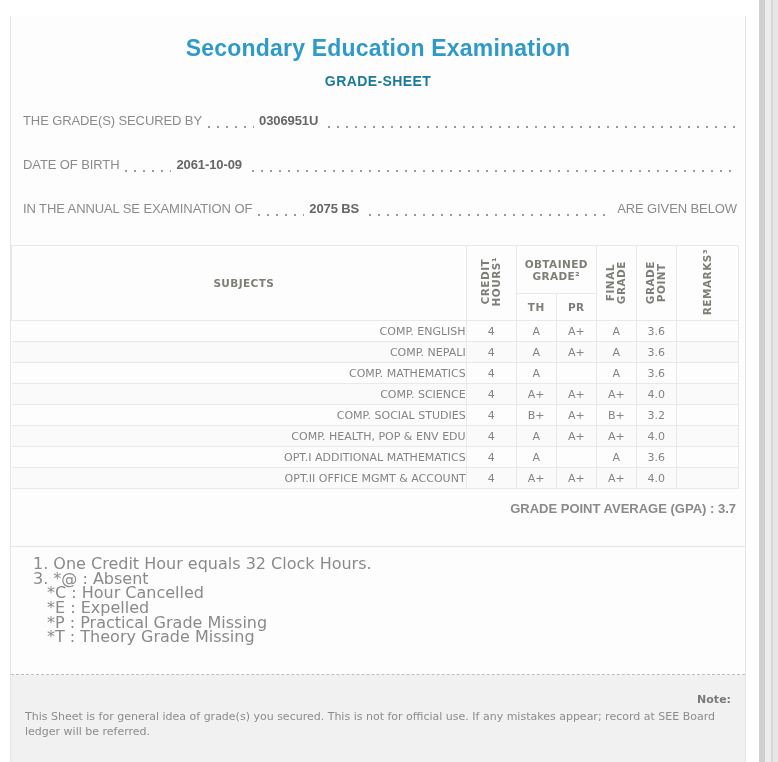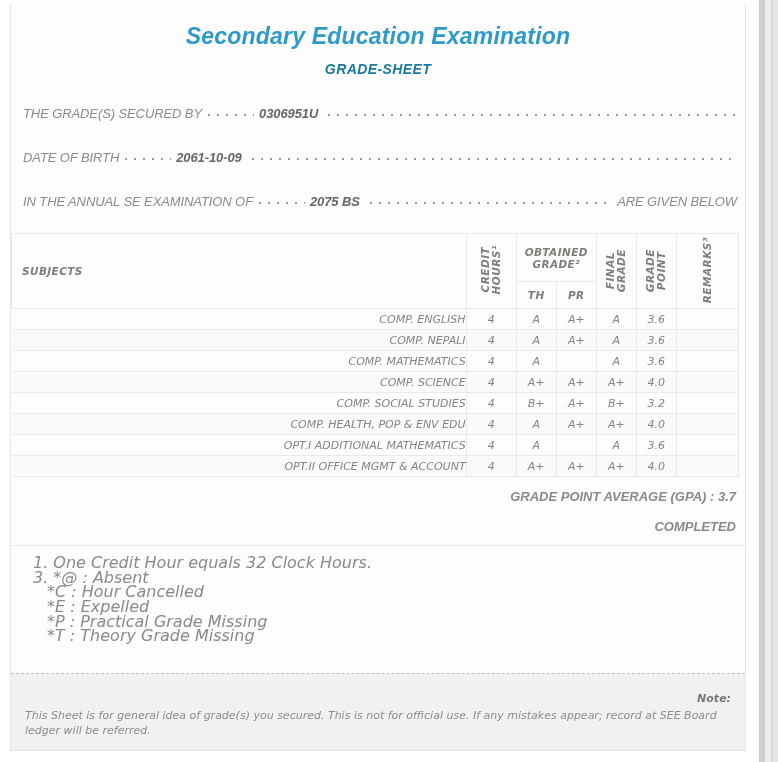--- a/index.html
+++ b/index.html
@@ -1,45 +1,44 @@
 <!DOCTYPE html>
 <html><head>
 <meta charset="utf-8">
 <style>
   * { margin:0; padding:0; box-sizing:border-box; }
   html,body { width:778px; height:762px; background:#ffffff; overflow:hidden; }
   body { position:relative; font-family:"DejaVu Sans", sans-serif; }
 
   .content {
-    position:absolute; left:10px; top:4px; width:736px; height:747px;
+    position:absolute; left:10px; top:16px; width:736px; height:747px;
     background:#fdfdfd;
     border-left:1px solid #e5e5e5; border-right:1px solid #e5e5e5; border-bottom:1px solid #e0e0e0;
     overflow:hidden;
-    font-style:italic;
   }
 
   .scroll-strip {
     position:absolute; right:0; top:0; width:19px; height:762px;
     background:linear-gradient(to right,#cfcfcf 0 6px,#ececec 6px 12px,#d7d7d7 12px 14px,#e6e6e6 14px 19px);
   }
 
   .page-title {
     margin-top:19px; text-align:center;
     font-family:"Liberation Sans", sans-serif; font-weight:bold;
     font-size:23px; color:#2e9ac9; letter-spacing:0.2px;
   }
   .page-subtitle {
     margin-top:11px; text-align:center;
     font-family:"Liberation Sans", sans-serif; font-weight:bold;
     font-size:14px; color:#1a7a9d; letter-spacing:0.4px;
   }
 
   .info { margin-top:24px; }
   .info-line {
-    display:flex; align-items:flex-end; height:20px;
+    display:flex; align-items:flex-start; height:20px;
     margin:0 8px 24px 12px;
     font-family:"Liberation Sans", sans-serif; font-size:13px;
     color:#8b8b8b; white-space:nowrap; letter-spacing:-0.1px;
   }
   .info-line .val { font-weight:bold; color:#666; margin:0 5px; }
   .info-line .tail { margin-left:8px; }
   .dots, .dots-fixed {
     height:2px; align-self:center; margin-top:7px;
     background:repeating-linear-gradient(to right,#9b9b9b 0 2px,transparent 2px 9px);
   }
@@ -55,37 +54,37 @@
   table.grades th { font-size:10.5px; color:#7e7e78; font-weight:bold; letter-spacing:0.4px; }
   table.grades .col-subj  { width:454px; }
   table.grades .col-cr    { width:50px; }
   table.grades .col-th    { width:40px; }
   table.grades .col-pr    { width:40px; }
   table.grades .col-fg    { width:40px; }
   table.grades .col-gp    { width:40px; }
   table.grades .col-rm    { width:62px; }
   tr.hdr-top th { height:38px;margin-left:40px; }
   tr.hdr-sub th { height:21px; }
-  th.subjects-h { text-align:left; padding-left:10px; border-left:none; }
+  th.subjects-h { text-align:center; padding-left:10px; border-left:none; }
   th.rot { vertical-align:middle; text-align:center; padding:3px 0; }
   .vert {
     writing-mode:vertical-rl; transform:rotate(180deg);
     white-space:pre-line; display:inline-block; line-height:11px;
     letter-spacing:0.5px;
   }
   tbody.rows td { height:21px; text-align:center; }
   tbody.rows td.subj { text-align:right; padding-left:10px; border-left:none; }
   tbody.rows tr:nth-child(even) { background:#fafafa; }
 
   .summary {
     border-bottom:1px solid #e5e5e5; text-align:right; padding:12px 9px 4px 0;
     font-family:"Liberation Sans", sans-serif; font-weight:bold;
     font-size:13px; color:#8a8a8a;
   }
-  .summary .gpa-line { margin-bottom:15px; }
+  .summary .gpa-line { margin-bottom:26px; }
   .summary .status-line { margin-bottom:7px; }
 
   .footnotes { margin:10px 0 0 22px; font-size:16px; color:#8a8a8a; line-height:14.6px; }
   .footnotes .fn-sub { padding-left:14px; }
 
   .divider { margin-top:29px; border-top:1px dashed #bdbdbd; height:0; }
 
   .note-block {
     background:#f1f1f1; height:92px; padding:17px 14px 0 14px;
     font-size:11px; color:#8c8c8c; line-height:15px;
@@ -221,21 +220,20 @@
       <td>A+</td>
       <td>A+</td>
       <td>4.0</td>
       <td></td>
     </tr>
       </tbody>
   </table>
 
   <div class="summary">
     <div class="gpa-line">GRADE POINT AVERAGE (GPA) : 3.7</div>
-    <div class="status-line">COMPLETED</div>
   </div>
 
   <div class="footnotes" id="footnotes">
       <div>1. One Credit Hour equals 32 Clock Hours.</div>
       <div>3. *@ : Absent</div>
       <div class="fn-sub">*C : Hour Cancelled</div>
       <div class="fn-sub">*E : Expelled</div>
       <div class="fn-sub">*P : Practical Grade Missing</div>
       <div class="fn-sub">*T : Theory Grade Missing</div>
     </div>

